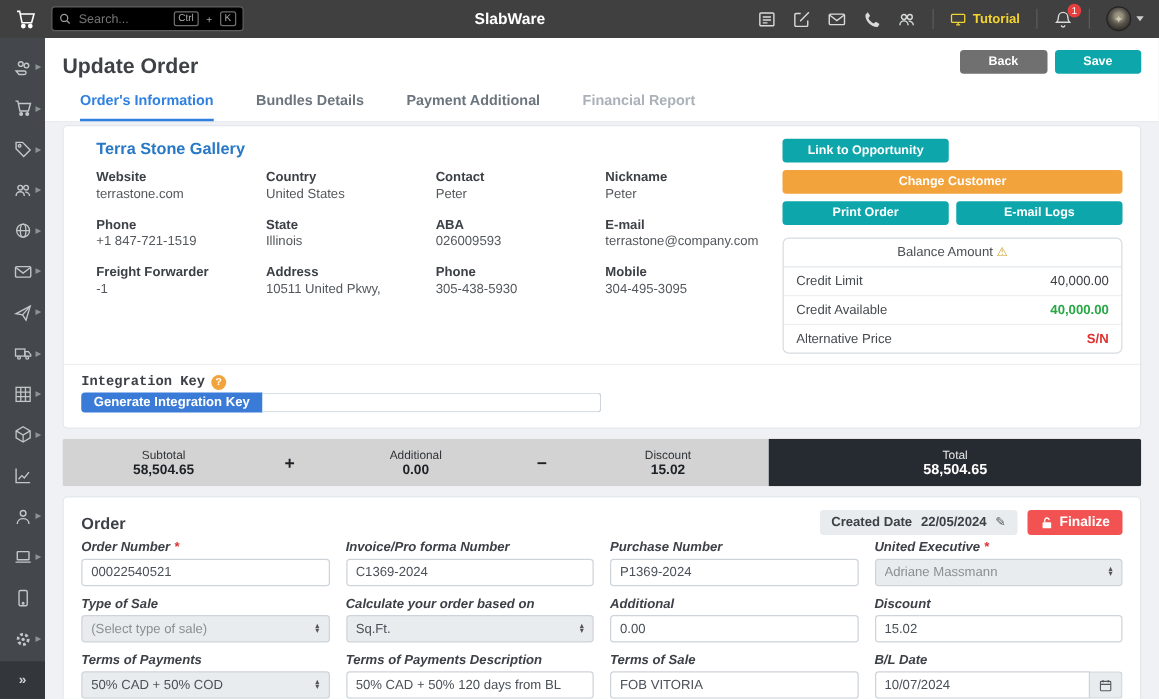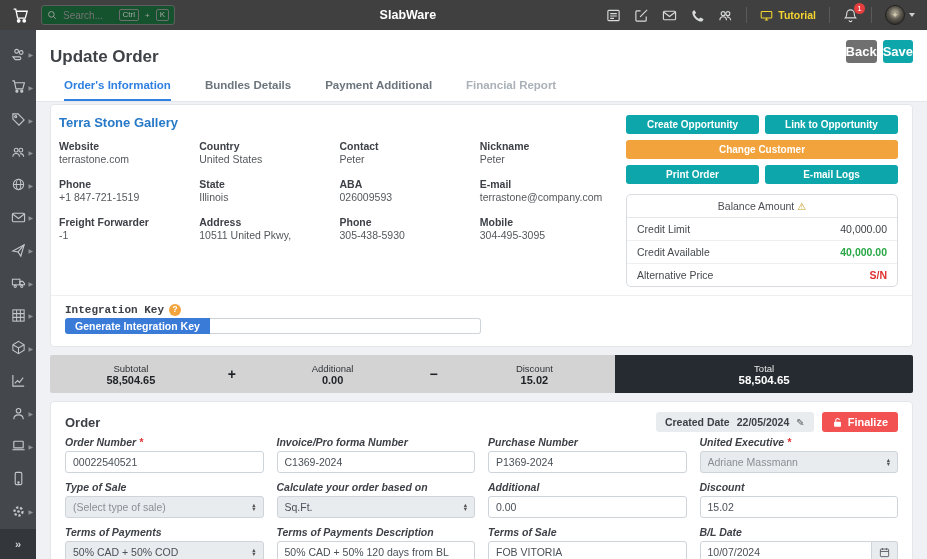--- a/index.html
+++ b/index.html
@@ -3,21 +3,21 @@
 <meta charset="utf-8">
 <style>
   * { margin:0; padding:0; box-sizing:border-box; }
   html,body { width:927px; height:559px; overflow:hidden; }
   body { font-family:"Liberation Sans","DejaVu Sans",sans-serif; background:#f0f1f4; color:#454a4f; }
   svg { display:block; }
 
   
   .navbar { position:fixed; top:0; left:0; right:0; height:30px; background:#404040; display:flex; align-items:center; padding:0 12px; z-index:10; }
   .nav-logo { color:#fff; margin-right:12px; }
-  .nav-search { display:flex; align-items:center; gap:6px; background:#14532d; border:1px solid #5e5e5e; border-radius:3px; height:20px; width:134px; padding:0 5px; color:#9c9c9c; }
+  .nav-search { display:flex; align-items:center; gap:6px; background:#000000; border:1px solid #5e5e5e; border-radius:3px; height:20px; width:154px; padding:0 5px; color:#9c9c9c; }
   .nav-search input { flex:1; min-width:0; background:transparent; border:none; outline:none; color:#cfcfcf; font-size:10px; }
   .kbd { border:1px solid #6e6e6e; border-radius:2px; font-size:8px; line-height:10px; padding:0 3px; color:#aaa; }
   .kbd-sep { font-size:8px; color:#aaa; }
   .nav-title { position:absolute; left:44%; transform:translateX(-50%); color:#fff; font-size:12.5px; font-weight:bold; }
   .nav-right { margin-left:auto; display:flex; align-items:center; gap:13px; color:#d9dadb; }
   .nav-ic { width:15px; height:15px; color:#d9dadb; cursor:pointer; }
   .nav-divider { width:1px; height:16px; background:#5a5a5a; }
   .tutorial { display:flex; align-items:center; gap:5px; color:#f3d431; font-size:10.5px; font-weight:bold; cursor:pointer; }
   .bell-wrap { position:relative; cursor:pointer; }
   .badge { position:absolute; top:-5px; right:-7px; background:#e53e3e; color:#fff; font-size:8px; line-height:11px; min-width:11px; text-align:center; border-radius:6px; padding:0 2px; }
@@ -30,31 +30,31 @@
   .side-item { position:relative; width:36px; height:33px; display:flex; align-items:center; justify-content:center; color:#c3c7ca; cursor:pointer; }
   .side-item .chev { position:absolute; right:3px; top:50%; transform:translateY(-50%); font-size:6px; color:#8d9296; }
   .side-collapse { width:36px; height:30px; background:#33373b; display:flex; align-items:center; justify-content:center; color:#cfd3d6; font-size:11px; font-weight:bold; cursor:pointer; margin-top:2px; }
 
   
   .main { position:absolute; top:30px; left:36px; right:0; bottom:0; overflow:hidden; }
   .page-header { background:#fff; padding:10px 14px 0 14px; border-bottom:1px solid #e3e6ea; }
   .ph-row { display:flex; align-items:flex-end; }
   .page-title { font-size:17px; font-weight:600; color:#3e4247; }
   .ph-actions { margin-left:auto; display:flex; gap:6px; padding-bottom:4px; }
-  .btn { border:none; border-radius:3px; font-size:13px; font-weight:bold; color:#fff; padding:4px 0; cursor:pointer; font-family:inherit; }
+  .btn { border:none; border-radius:3px; font-size:10px; font-weight:bold; color:#fff; padding:4px 23px; cursor:pointer; font-family:inherit; }
   .btn-gray { background:#707070; }
   .btn-teal { background:#0ca6ab; }
   .tabs { display:flex; gap:34px; margin-top:12px; padding:0 14px; }
   .tab { font-size:11.5px; font-weight:bold; padding-bottom:8px; color:#6c757d; cursor:pointer; border-bottom:2px solid transparent; }
   .tab.active { color:#2f80e0; border-bottom-color:#2f80e0; }
   .tab.dim { color:#aab1b8; }
 
   
   .card { background:#fff; border:1px solid #e4e7ea; border-radius:4px; margin:2px 14px 0 14px; }
-  .cust-top { display:flex; padding:10px 14px 8px 8px; }
+  .cust-top { display:flex; padding:10px 14px 8px 26px; }
   .cust-left { flex:1; padding-right:16px; }
   .cust-name { color:#2779c7; font-size:13px; font-weight:bold; margin-bottom:10px; }
   .cust-grid { display:grid; grid-template-columns:repeat(4,1fr); row-gap:13px; column-gap:10px; }
   .fld-label { font-size:10.5px; font-weight:bold; color:#3d4147; }
   .fld-value { font-size:10.5px; color:#54585c; margin-top:1px; }
   .cust-right { width:272px; flex-shrink:0; }
   .btn-grid { display:grid; grid-template-columns:1fr 1fr; gap:6px; }
   .btn-sm { border:none; border-radius:3px; color:#fff; font-size:10px; font-weight:bold; height:19px; cursor:pointer; font-family:inherit; }
   .btn-orange { background:#f2a33c; grid-column:1 / span 2; }
   .balance { border:1px solid #d8dce0; border-radius:5px; margin-top:10px; overflow:hidden; }
@@ -360,21 +360,20 @@
               <div class="fld-value">305-438-5930</div>
             </div>
           <div>
               <div class="fld-label">Mobile</div>
               <div class="fld-value">304-495-3095</div>
             </div>
         </div>
       </div>
       <div class="cust-right">
         <div class="btn-grid">
-          <button class="btn-sm btn-teal">Create Opportunity</button>
           <button class="btn-sm btn-teal">Link to Opportunity</button>
           <button class="btn-sm btn-orange">Change Customer</button>
           <button class="btn-sm btn-teal">Print Order</button>
           <button class="btn-sm btn-teal">E-mail Logs</button>
         </div>
         <div class="balance">
           <div class="bal-head"><span>Balance Amount</span> <span class="warn">⚠</span></div>
           <div class="bal-row">
               <span>Credit Limit</span>
               <span class="val-dark">40,000.00</span>

